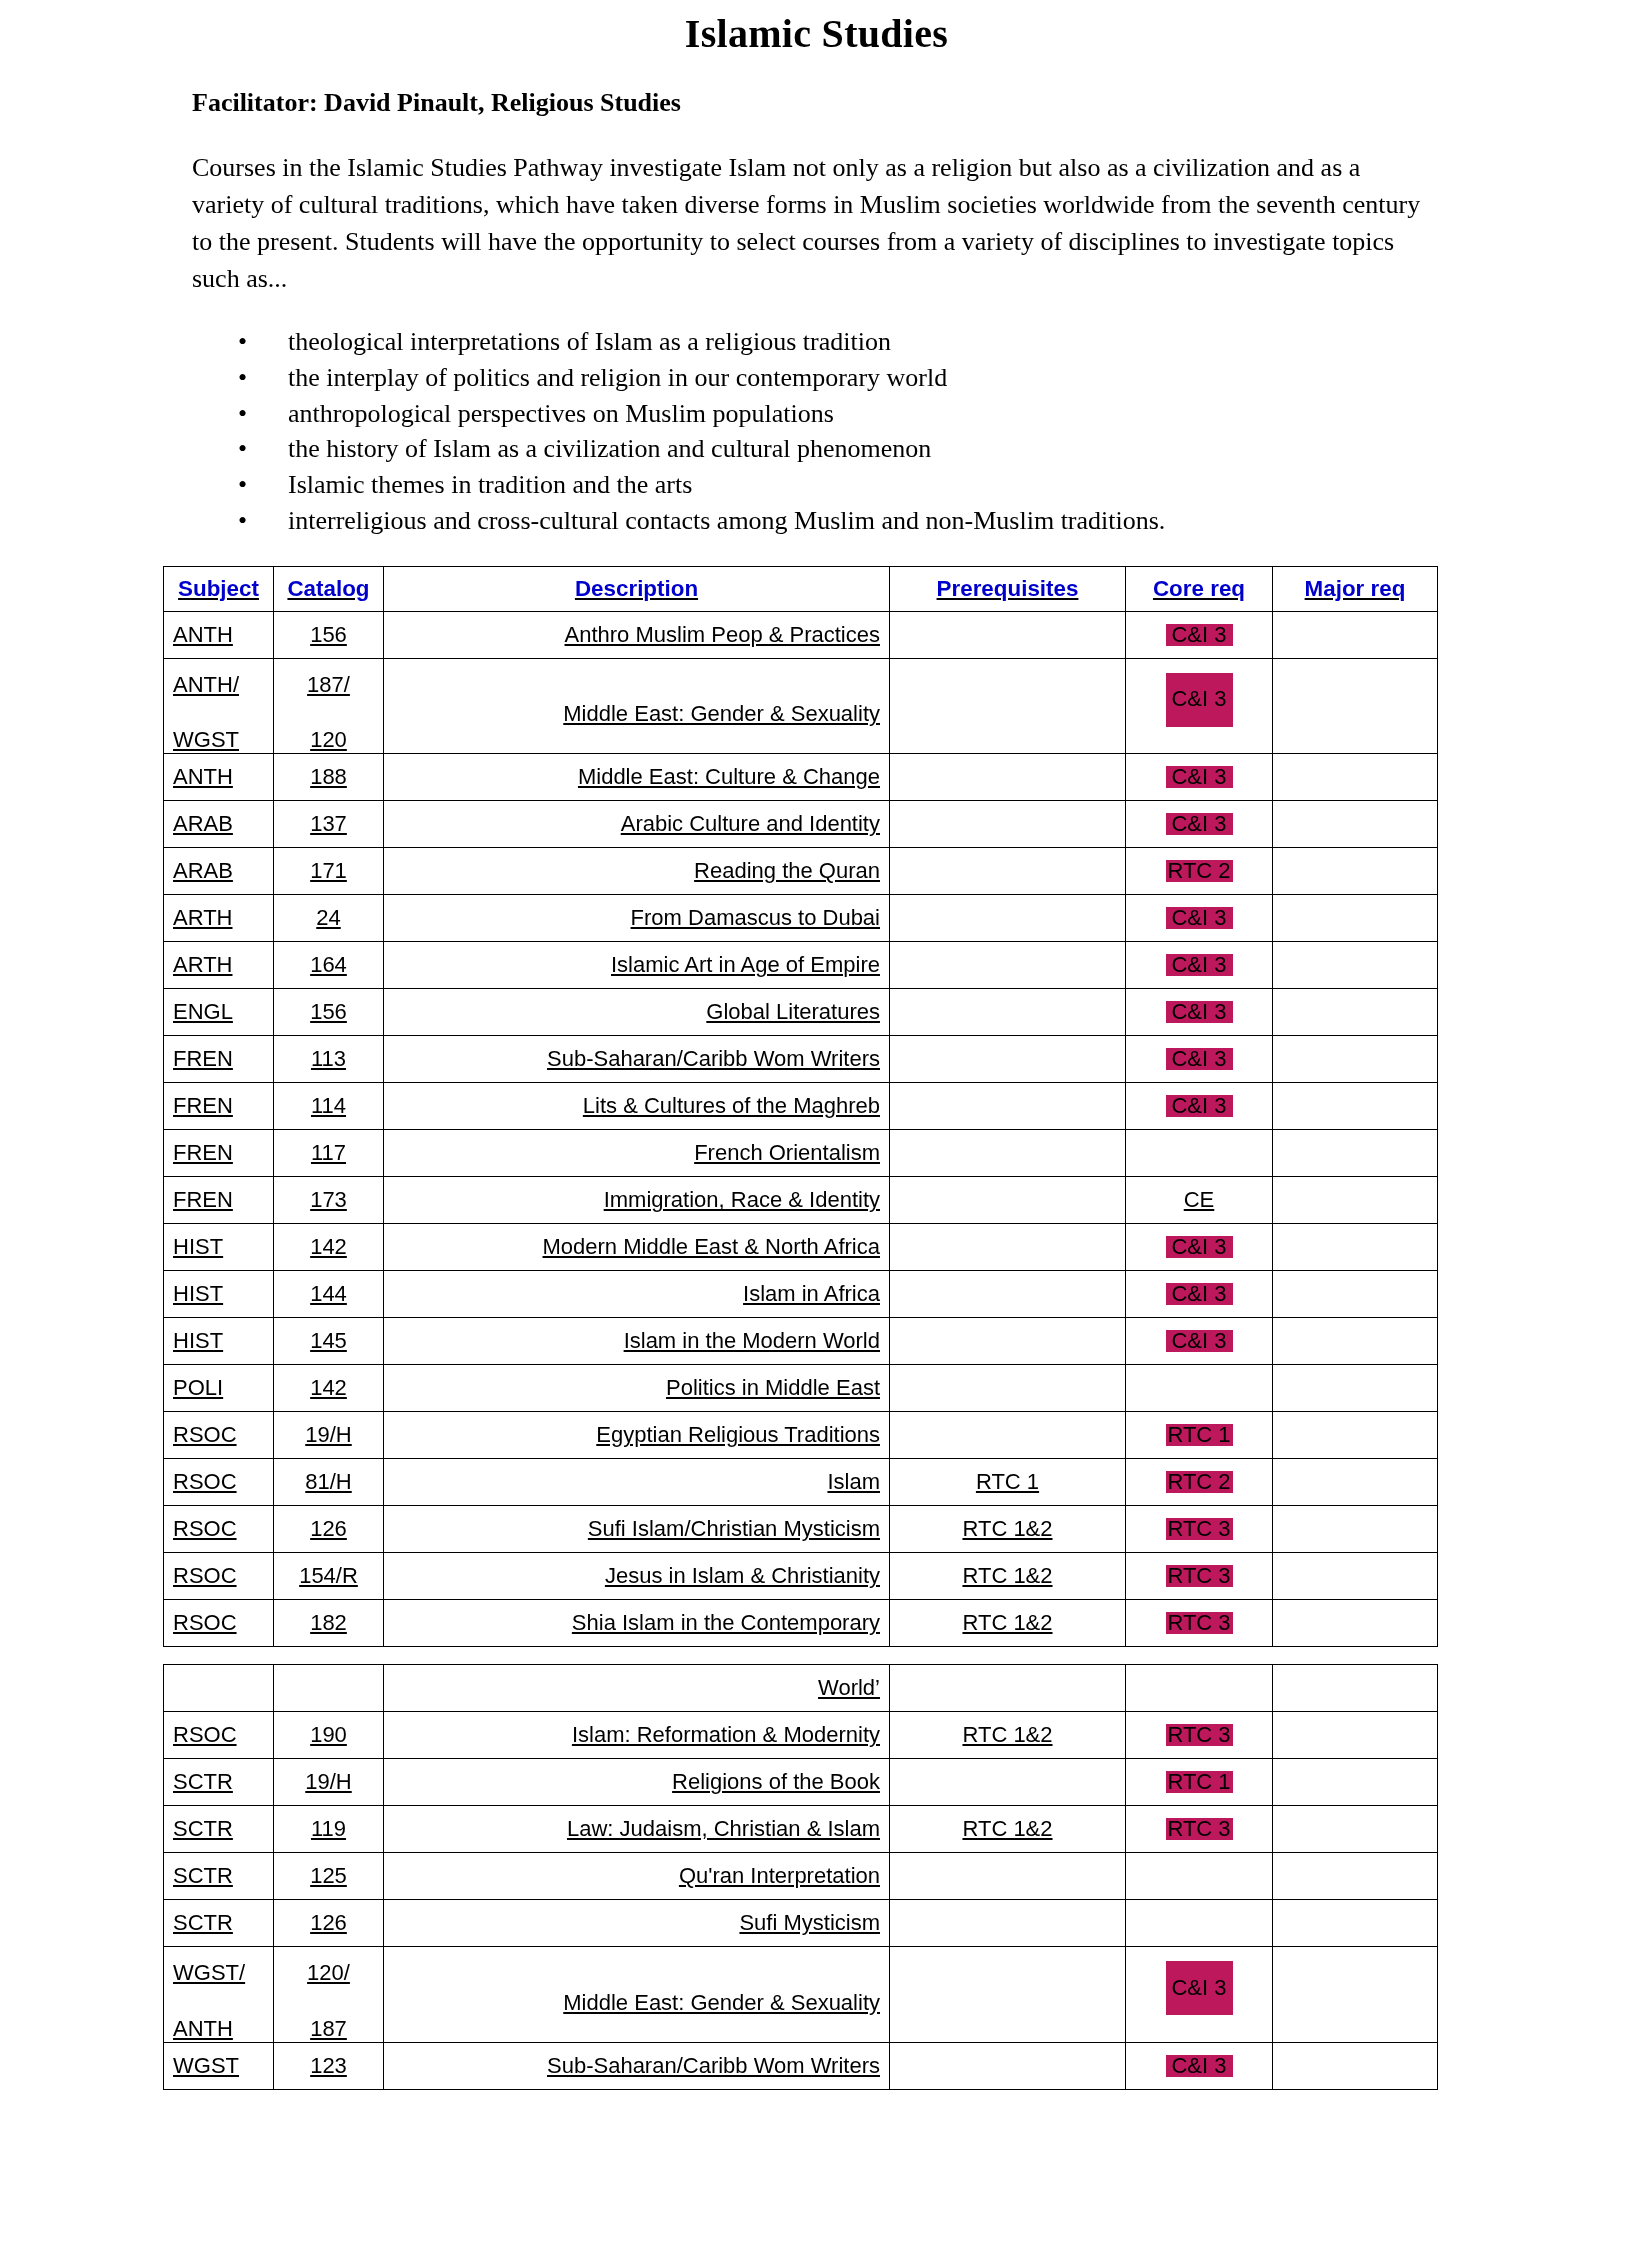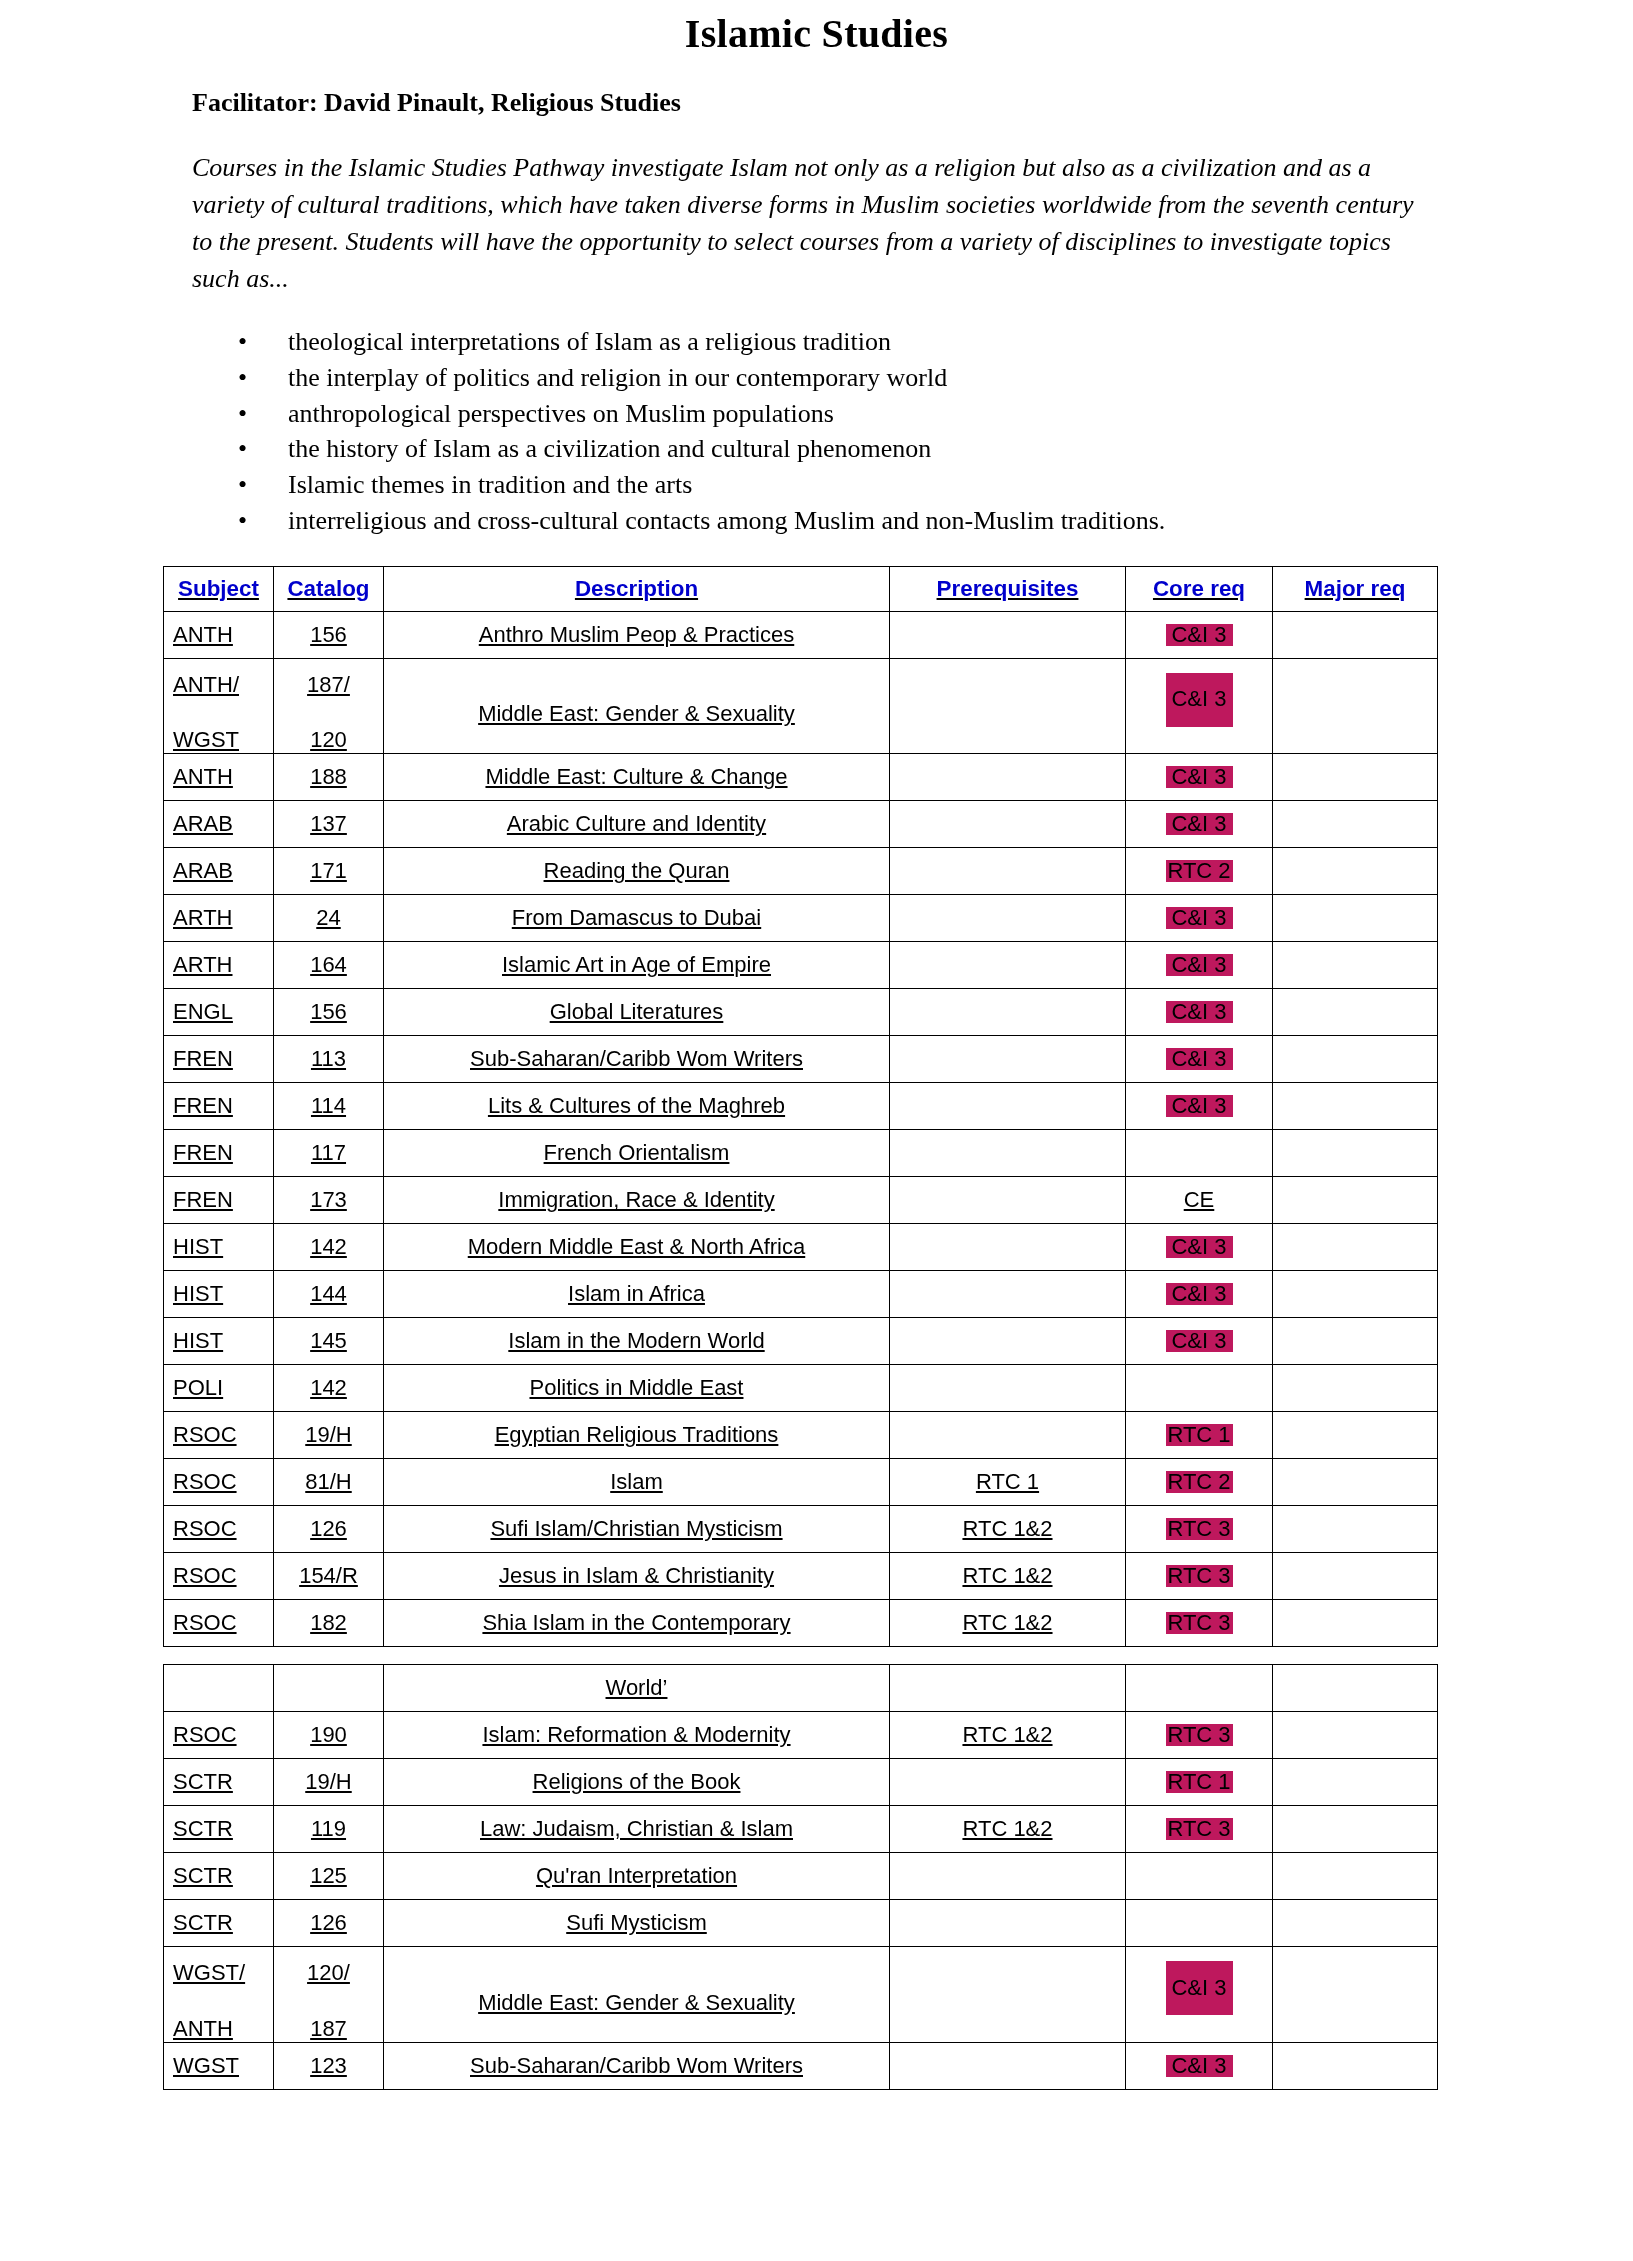--- a/index.html
+++ b/index.html
@@ -50,21 +50,20 @@
 
   
   .intro {
     margin: 0;
     padding-left: 192px;
     padding-right: 211px;
     padding-top: 32px;
     font-size: 26px;
     line-height: 1.42;
     text-align: left;
-    font-style: italic;
   }
 
   
   .bullets {
     margin: 0;
     padding: 0;
     padding-top: 27px;
     list-style: none;
   }
   .bullets li {
@@ -117,21 +116,21 @@
     text-align: center;
     height: 45px;
     font-size: 22.4px;
   }
 
   tbody tr { height: 47px; }
   tbody tr.tall { height: 90px; }
 
   td.subject  { text-align: left;   padding-left: 13px; }
   td.catalog  { text-align: center; }
-  td.desc     { text-align: center;   padding-left: 13px; }
+  td.desc     { text-align: right;   padding-left: 13px; }
   td.prereq   { text-align: center; }
   td.core     { text-align: center; }
   td.major    { text-align: center; }
 
   
   .hl {
     background: #be185d;
     display: inline-block;
     width: 67px;
     text-align: center;

